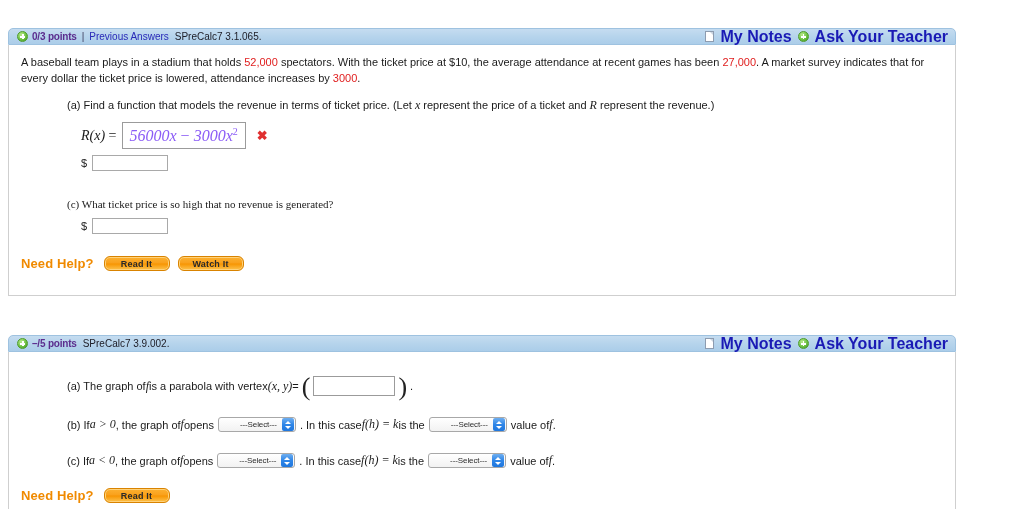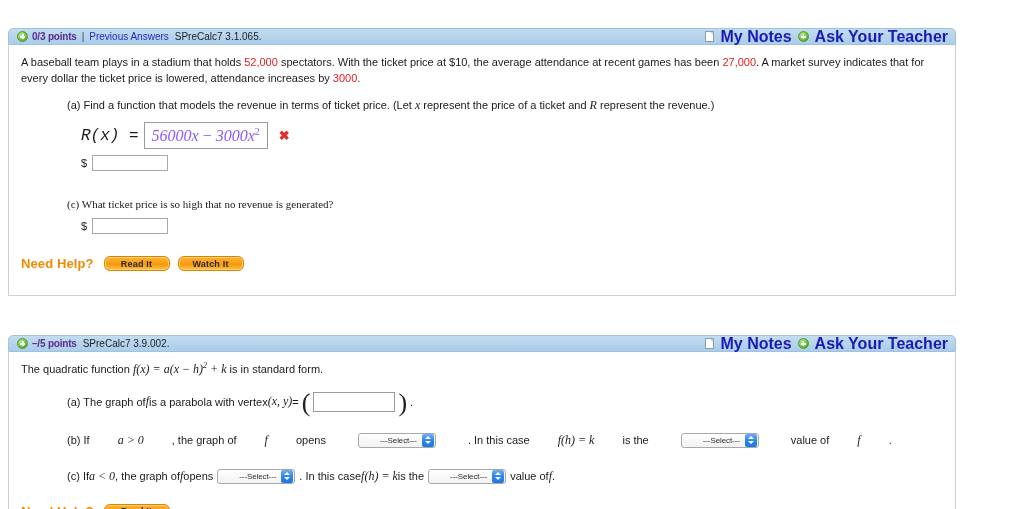--- a/index.html
+++ b/index.html
@@ -133,22 +133,22 @@
   .mathvar { font-style: italic; font-family: "Liberation Serif", serif; font-size: 12px; }
 
   
   .ans-row {
     display: flex;
     align-items: center;
     margin-left: 60px;
     margin-top: 9px;
   }
   .ans-label {
-    font-family: Liberation Mono, monospace;
-    font-size: 16px;
+    font-family: Liberation Serif, serif;
+    font-size: 14px;
     font-style: italic;
     margin-right: 5px;
     white-space: nowrap;
   }
   .ans-label .eqs { font-style: normal; }
   .formula-box {
     border: 1px solid #9b9b9b;
     background: #ffffff;
     height: 27px;
     min-width: 108px;
@@ -263,21 +263,21 @@
     padding: 0 3px;
   }
 
   .p2-row {
     display: flex;
     align-items: center;
     margin-left: 46px;
     font-size: 11px;
     white-space: nowrap;
   }
-  .p2-b { margin-top: 21px; gap: 28px; }
+  .p2-b { margin-top: 21px; }
   .p2-c { margin-top: 21px; }
 
   
   .mac-select {
     display: inline-flex;
     align-items: center;
     height: 15px;
     border: 1px solid #a8a8a8;
     border-radius: 3px;
     background: linear-gradient(to bottom, #ffffff 0%, #f2f2f2 100%);
@@ -391,23 +391,20 @@
     <div class="hdr-right">
       <span class="notes-icon"></span>
       <span class="link-blue">My Notes</span>
       <span class="plus-icon"></span>
       <span class="link-blue">Ask Your Teacher</span>
     </div>
   </div>
 
   <div class="prob-body">
 
-    <div class="p2-stem">
-      <span>The quadratic function  </span><span class="mathvar">f(x) = a(x − h)</span><sup class="mathvar" style="font-size:8px">2</sup><span class="mathvar"> + k</span><span>  is in standard form.</span>
-    </div>
 
     <div class="p2-a">
       <span>(a) The graph of </span>
         <span class="mathvar">f</span>
         <span> is a parabola with vertex  </span>
         <span class="mathvar">(x, y)</span>
         <span> = </span>
       <span class="paren">(</span>
       <input class="vertex-box" type="text" placeholder="" style="">
       <span class="paren">)</span>

